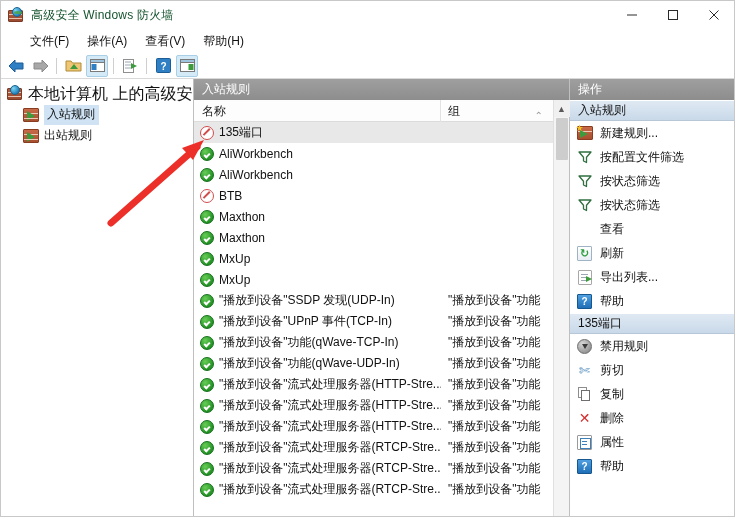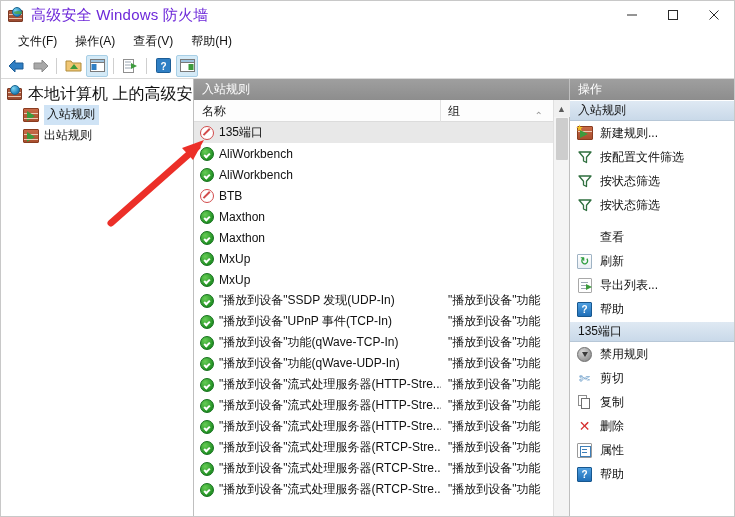--- a/index.html
+++ b/index.html
@@ -16,27 +16,27 @@
   .title-icon { width: 17px; height: 16px; margin-left: 7px; margin-right: 6px; position: relative; flex: 0 0 auto; }
   .brick { position: absolute; left: 0; top: 3px; width: 15px; height: 12px; background:
       linear-gradient(#b05a3c,#9c4a30);
       border: 1px solid #7d3a24; border-radius: 1px; }
   .brick::before { content:""; position:absolute; left:0; top:3px; width:100%; height:1px; background:#e8c4ae; }
   .brick::after { content:""; position:absolute; left:0; top:7px; width:100%; height:1px; background:#e8c4ae; }
   .globe { position: absolute; left: 4px; top: 0px; width: 10px; height: 10px; border-radius: 50%;
       background: radial-gradient(circle at 30% 30%, #7fd4f0, #2b8ec6 60%, #16618f);
       border: 1px solid #18658f; }
   .globe::after { content:""; position:absolute; left:1px; top:3px; width:8px; height:3px; background:#4aa64a; border-radius: 50%; opacity:.85; }
-  .title-text { font-size: 15px; color: #6d28d9; letter-spacing: .2px; text-align: right; }
+  .title-text { font-size: 12px; color: #14532d; letter-spacing: .2px; text-align: right; }
   .win-controls { position: absolute; right: 0; top: 0; height: 28px; display: flex; }
   .win-btn { width: 41px; height: 28px; display: flex; align-items: center; justify-content: center; color: #2a2a2a; }
   .win-btn svg { display: block; }
 
   
-  .menubar { height: 24px; background: #ffffff; display: flex; align-items: center; padding-left: 8px; }
+  .menubar { height: 24px; background: #ffffff; display: flex; align-items: center; padding-left: 20px; }
   .menu-item { font-size: 12px; color: #111; padding: 2px 9px; }
 
   
   .toolbar { height: 26px; background: #ffffff; display: flex; align-items: center; padding-left: 4px; gap: 2px; border-bottom: 1px solid #d9d9d9; }
   .tb-btn { width: 22px; height: 22px; display: flex; align-items: center; justify-content: center; position: relative; }
   .tb-btn.sel { background: #d4eaf7; border: 1px solid #a8cfe6; border-radius: 2px; }
   .tb-sep { width: 1px; height: 16px; background: #cfcfcf; margin: 0 3px; }
 
   
   .body { display: flex; height: 439px; background: #ffffff; }
@@ -89,21 +89,21 @@
   .vs-arrow { width: 16px; height: 17px; display: flex; align-items: center; justify-content: center; color: #5a5a5a; font-size: 9px; background: #f0f0f0; }
   .vs-thumb { width: 12px; height: 42px; background: #cdcdcd; border-radius: 1px; margin-top: 1px; }
   .vs-track { flex: 1 1 auto; }
 
   
   .actionpane { width: 164px; flex: 0 0 164px; background: #ffffff; display: flex; flex-direction: column; overflow: hidden; }
   .act-caption { height: 21px; background: linear-gradient(#9f9f9f,#8d8d8d); color: #ffffff; font-size: 12px; display: flex; align-items: center; padding-left: 8px; }
   .act-section { height: 21px; background: linear-gradient(#dfe9f3,#c9d9e9); border-top: 1px solid #ffffff; border-bottom: 1px solid #b7c7d7; font-size: 12px; color: #111; display: flex; align-items: center; padding-left: 8px; }
   .act-item { height: 24px; display: flex; align-items: center; padding-left: 6px; font-size: 12px; color: #111; }
   .act-item .aic { width: 17px; height: 17px; margin-right: 7px; flex: 0 0 auto; display: flex; align-items: center; justify-content: center; position: relative; }
-  .act-item.noicon { padding-left: 30px; margin-top: 8px; }
+  .act-item.noicon { padding-left: 30px; }
   .act-label { white-space: nowrap; }
 
   .aic-new { width:16px; height:14px; background: linear-gradient(#c86a48,#a84e2e); border:1px solid #8a3c20; border-radius:1px; position:relative; }
   .aic-new::before { content:""; position:absolute; left:0; top:4px; width:100%; height:1px; background:#eccab5; }
   .aic-newarrow { position:absolute; left:2px; top:3px; width:0; height:0; border-left:8px solid #3d9b3d; border-top:4.5px solid transparent; border-bottom:4.5px solid transparent; z-index:2; }
   .aic-star { position:absolute; left:-2px; top:-3px; color:#f2c327; font-size:9px; line-height:9px; z-index:3; }
 
   .aic-refresh { width:15px; height:15px; border:1px solid #9fb3c4; background: linear-gradient(#ffffff,#e8eef4); border-radius:1px; display:flex; align-items:center; justify-content:center; color:#2c9c3c; font-size:11px; font-weight:bold; }
   .aic-export { width:14px; height:15px; background:#fff; border:1px solid #a8a8a8; border-radius:1px; position:relative; }
   .aic-export .ln { position:absolute; left:2px; width:7px; height:1px; background:#9aa6b2; }

